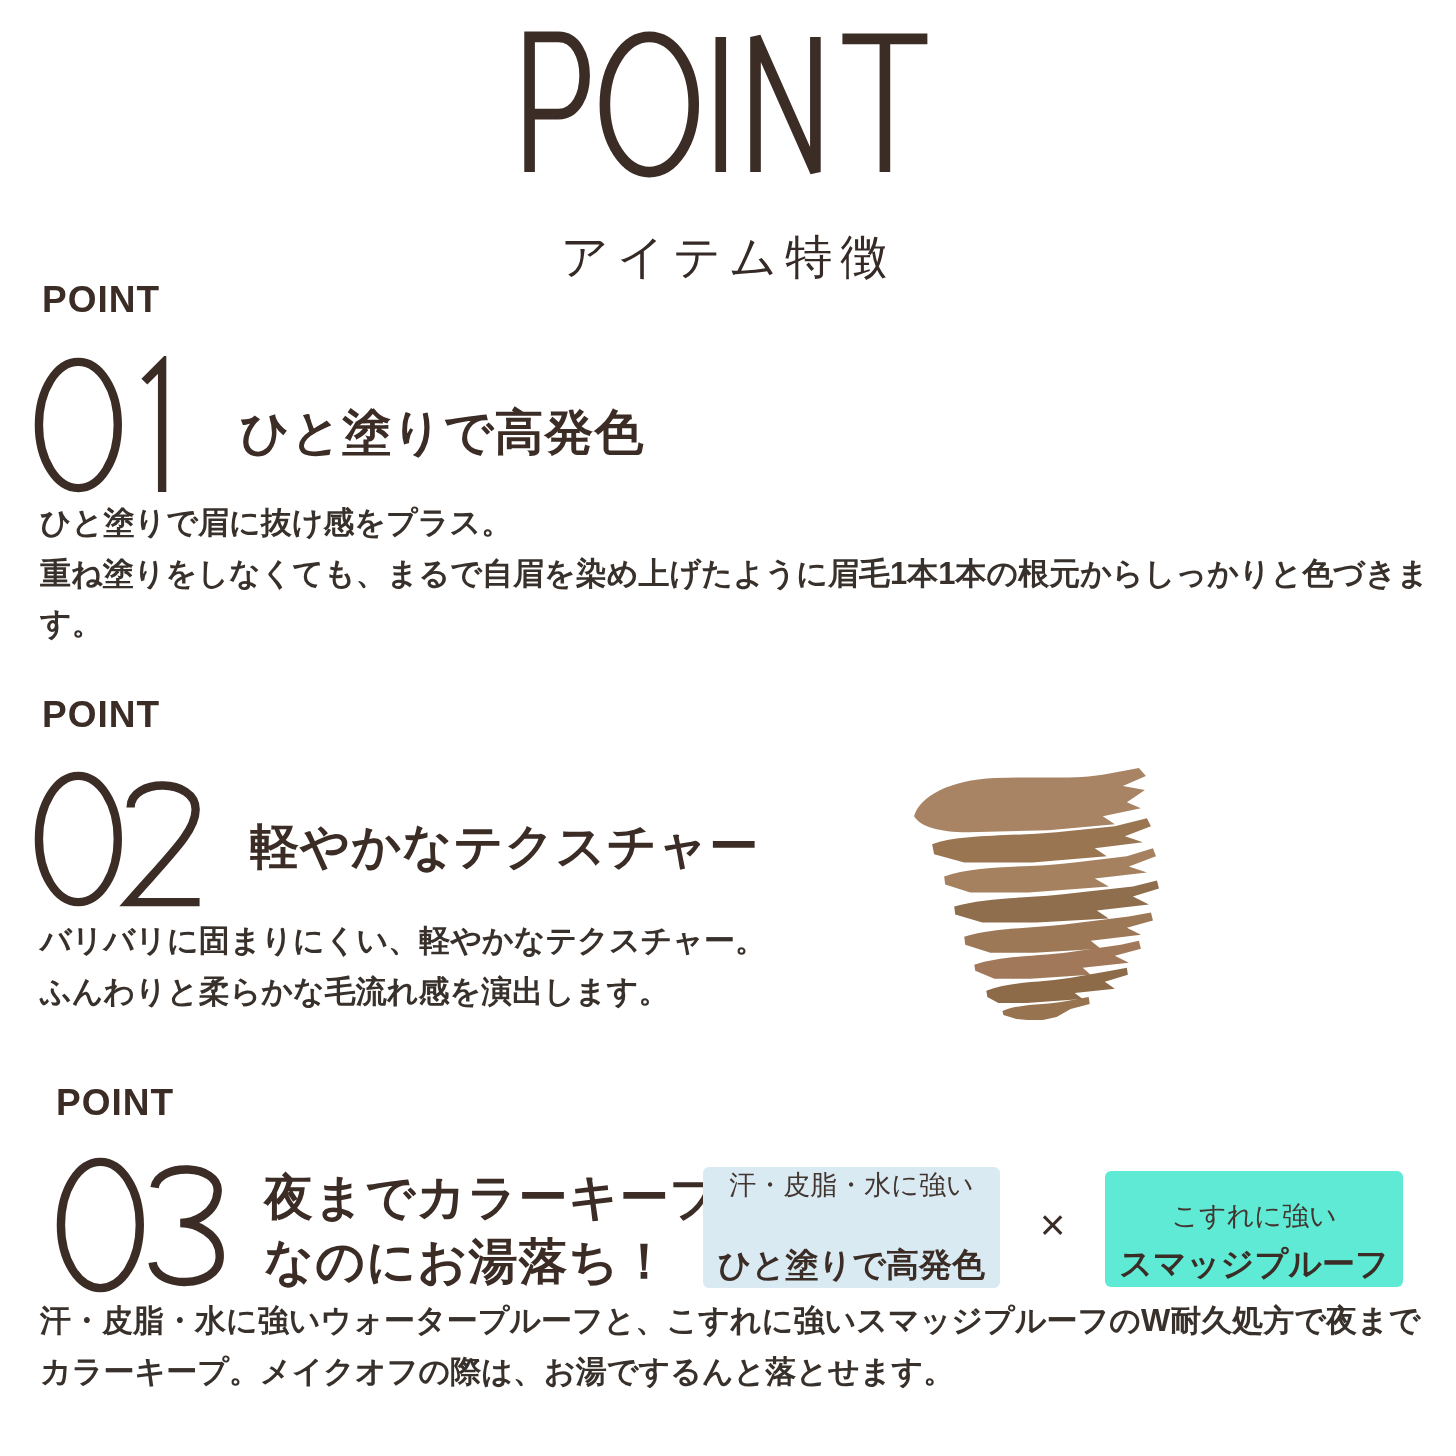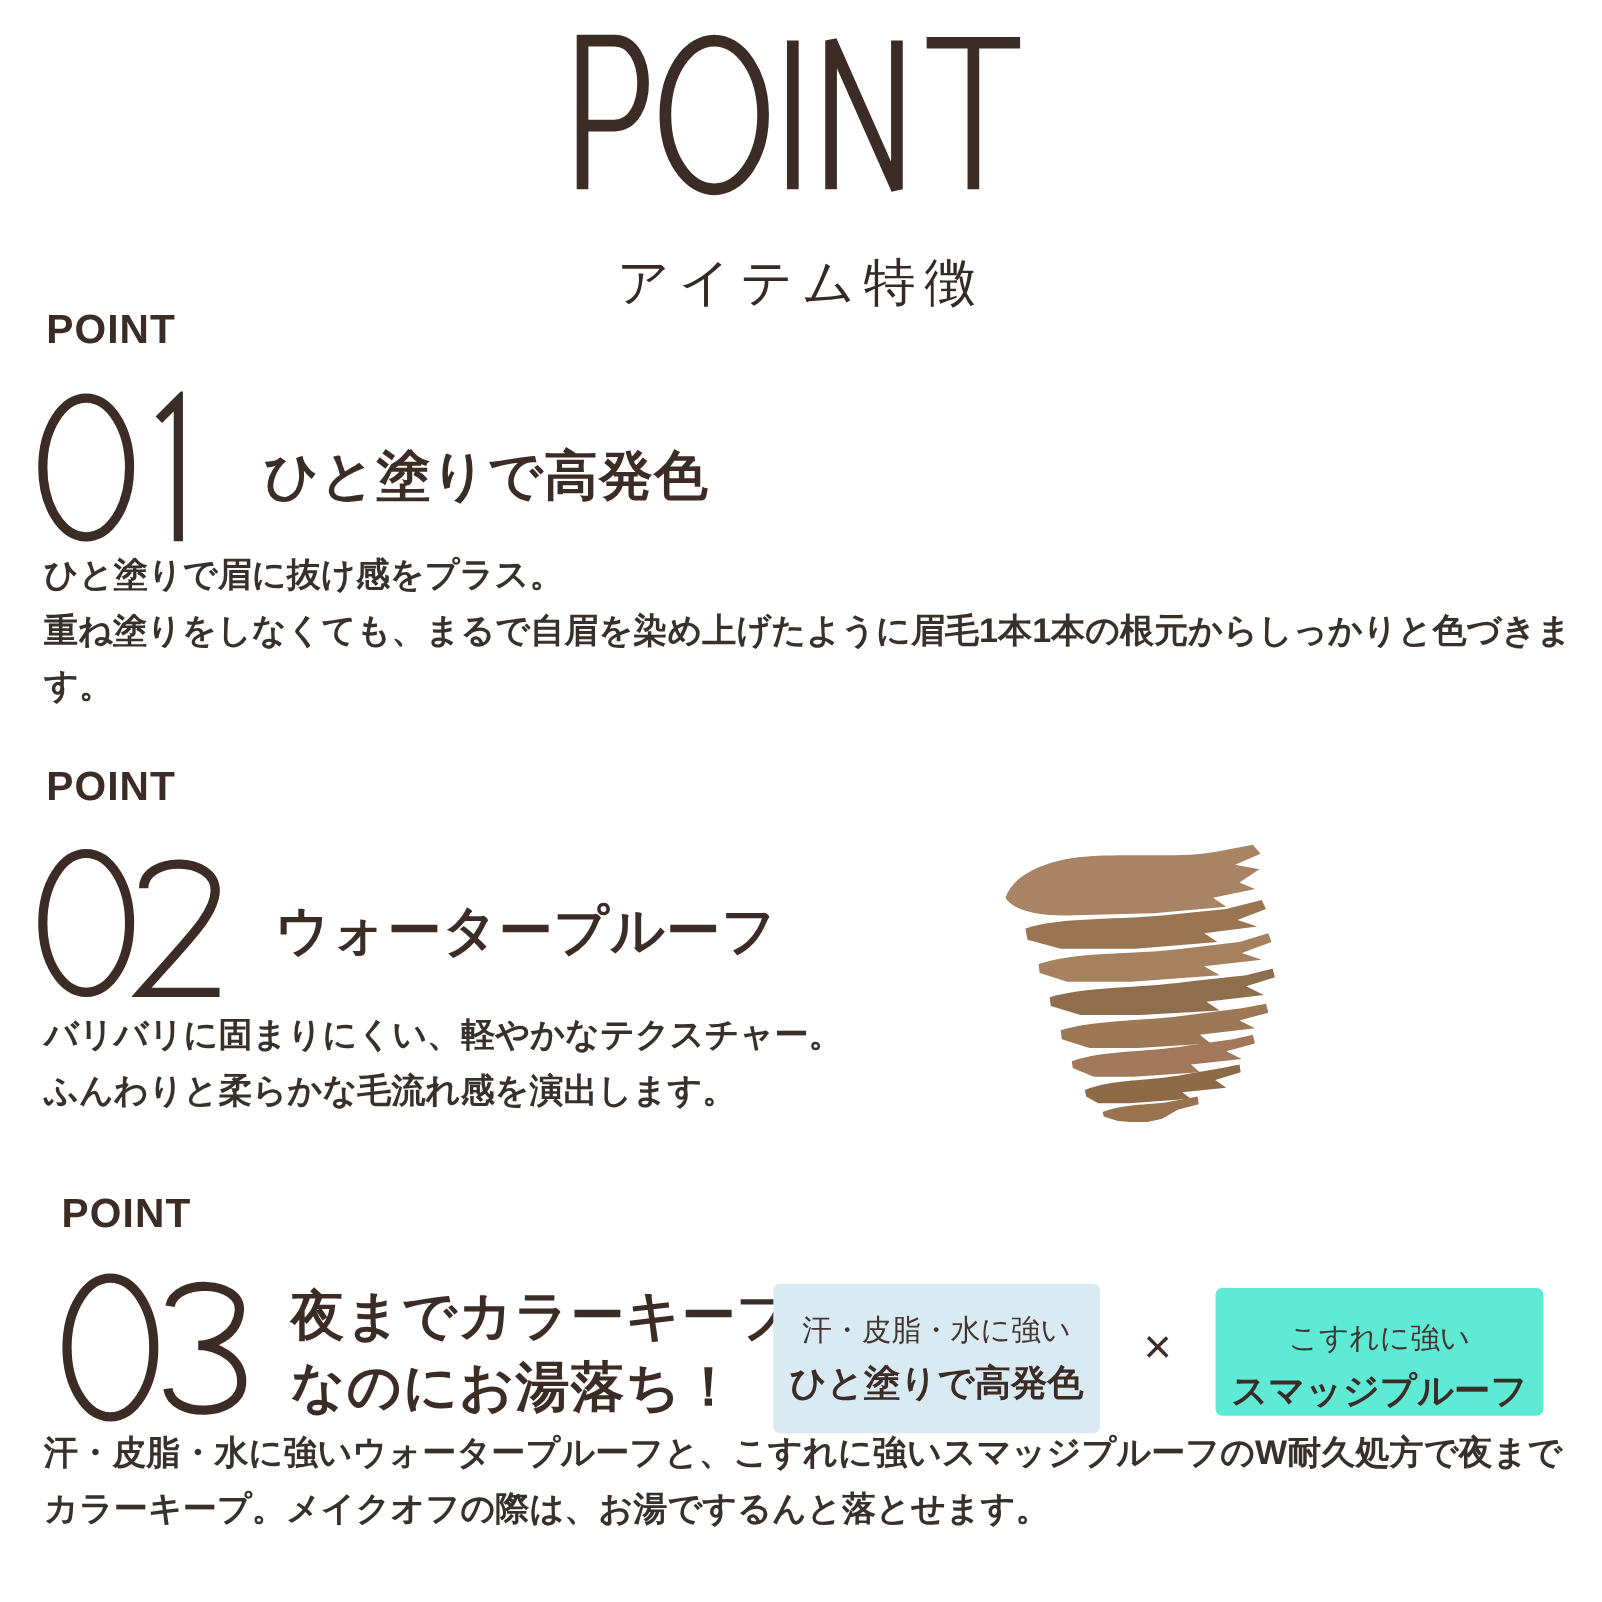--- a/index.html
+++ b/index.html
@@ -33,21 +33,21 @@
   .b1{left:40px;top:498px;width:1396px;}
   .b2{left:40px;top:916px;width:870px;}
   .b3{left:40px;top:1296px;width:1400px;}
   
   .smear{left:898px;top:764px;width:266px;height:256px;}
   
   .badge{display:flex;flex-direction:column;align-items:center;justify-content:center;
     gap:8px;border-radius:6px;text-align:center;}
   .badge .l1{font-size:27px;font-weight:500;color:#433631;}
   .badge .l2{font-size:33px;font-weight:700;color:#3b2c26;}
-  .badge-blue{left:703px;top:1167px;width:297px;height:136px;background:#d9eaf2;}
+  .badge-blue{left:703px;top:1167px;width:297px;height:121px;background:#d9eaf2;justify-content:space-between;}
   .badge-peach{left:1105px;top:1171px;width:298px;height:116px;background:#5eead4;justify-content:flex-end;}
   .x-sep{left:1000px;top:1200px;width:105px;text-align:center;font-size:44px;
     font-weight:300;color:#3b2c26;}
 </style>
 </head>
 <body>
 
 <svg class="abs title-svg" viewBox="0 0 435 152" role="img" aria-label="POINT">
   <g fill="none" stroke="#3b2c26" stroke-width="11">
     <path d="M12,146 L12,6 L42,6 C78,6 78,86 42,86 L12,86"></path>
@@ -70,21 +70,21 @@
 <div class="abs body-text b1">ひと塗りで眉に抜け感をプラス。
 重ね塗りをしなくても、まるで自眉を染め上げたように眉毛1本1本の根元からしっかりと色づきます。</div>
 
 <div class="abs plabel plabel2">POINT</div>
 <svg class="abs num num2" viewBox="0 0 172 140" role="img" aria-label="02">
   <g fill="none" stroke="#3b2c26" stroke-width="8.5">
     <ellipse cx="45" cy="70" rx="40" ry="64"></ellipse>
     <path d="M98,38 C98,8 164,8 164,40 C164,62 140,84 96,134 L168,134"></path>
   </g>
 </svg>
-<div class="abs heading h2">ウォータープルーフ</div>
+<div class="abs heading h2">軽やかなテクスチャー</div>
 <div class="abs body-text b2">バリバリに固まりにくい、軽やかなテクスチャー。
 ふんわりと柔らかな毛流れ感を演出します。</div>
 
 <svg class="abs smear" viewBox="0 0 265 255" role="img">
   <path d="M16,52 C22,32 52,16 96,14 C140,12 176,16 208,10 L240,4 L247,12 L224,22 L246,26 L228,38 L242,44 L204,52 L216,60 L150,66 L70,68 C40,68 22,62 16,52 Z" fill="#a88464"></path>
   <path d="M34,80 C60,70 110,72 158,68 L216,62 L248,54 L252,62 L226,72 L244,78 L196,84 L208,92 L134,98 L66,98 L36,90 Z" fill="#997552"></path>
   <path d="M46,112 C80,100 130,104 176,98 L228,92 L254,84 L257,92 L230,102 L248,108 L196,114 L210,122 L130,128 L72,128 L47,120 Z" fill="#a5815f"></path>
   <path d="M56,142 C90,132 138,134 180,128 L234,122 L258,116 L260,124 L234,132 L250,140 L198,146 L210,154 L138,158 L84,158 L57,150 Z" fill="#8f6e4d"></path>
   <path d="M66,172 C98,162 142,164 182,158 L230,152 L252,148 L254,156 L228,163 L242,170 L192,176 L202,184 L136,188 L92,188 L67,180 Z" fill="#9c7856"></path>
   <path d="M76,200 C104,190 144,192 180,186 L222,180 L240,176 L242,184 L216,191 L230,198 L184,203 L192,210 L132,214 L96,214 L77,206 Z" fill="#a1795a"></path>

